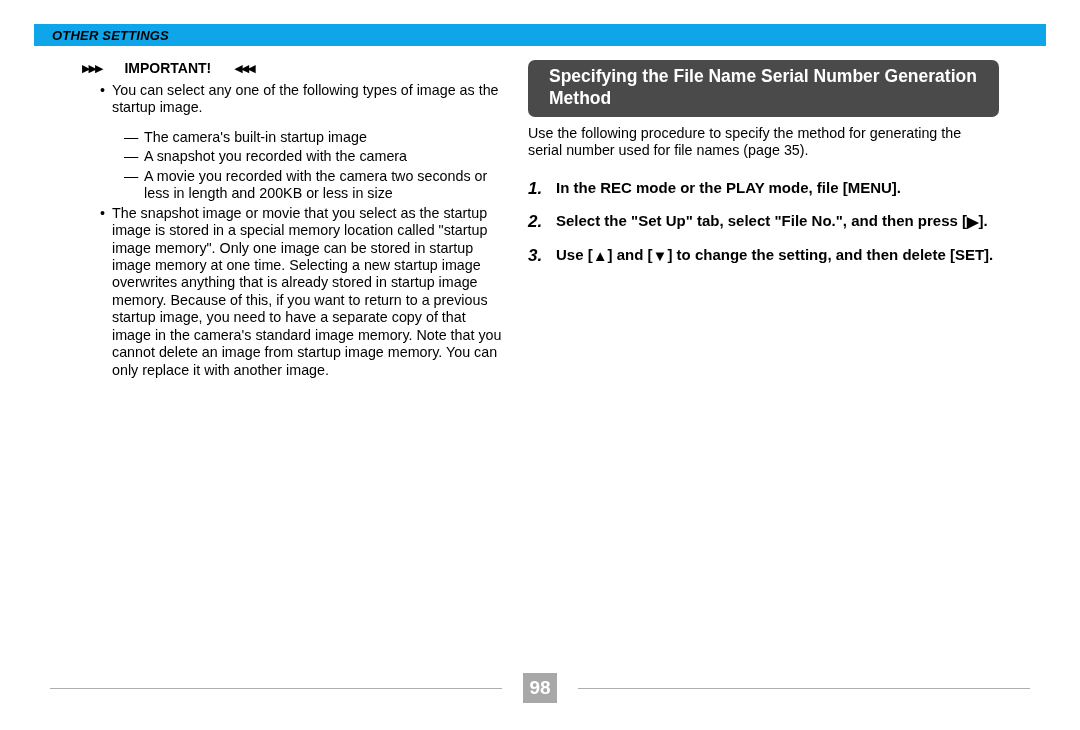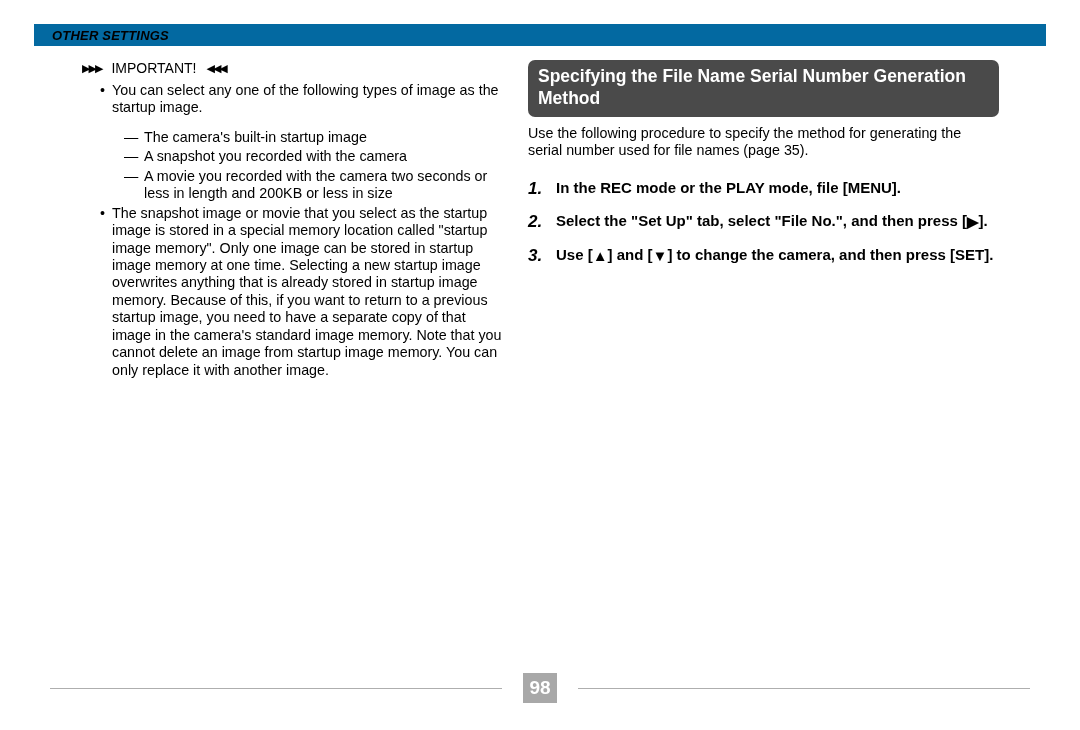--- a/index.html
+++ b/index.html
@@ -15,21 +15,21 @@
       position: relative;
     }
     .page-frame {
       position: absolute;
       left: 34px;
       top: 24px;
       width: 1012px;
       height: 682px;
     }
     .header-bar {
-      background: #0369a1;
+      background: #0ea5e9;
       height: 22px;
       display: flex;
       align-items: center;
       padding-left: 18px;
     }
     .header-title {
       font-weight: bold;
       font-style: italic;
       font-size: 13px;
       color: #000;
@@ -58,24 +58,24 @@
       margin-left: 30px;
     }
     .tri-group-r, .tri-group-l {
       display: inline-flex;
       gap: 0;
       font-size: 11px;
       color: #000;
       letter-spacing: -2px;
     }
     .important-text {
-      font-weight: normal;
+      font-weight: bold;
       font-size: 14px;
       color: #000;
-      margin: 0 6px;
+      margin: 0 19px;
     }
     .bullet-list {
       list-style: none;
       margin-left: 48px;
       font-size: 14.3px;
       line-height: 1.22;
       color: #000;
     }
     .bullet-list > li {
       position: relative;
@@ -101,21 +101,21 @@
     .dash-list > li::before {
       content: "—";
       position: absolute;
       left: 0;
       top: 0;
     }
     .section-title-box {
       background: #4a4a4a;
       color: #ffffff;
       border-radius: 7px;
-      padding: 6px 10px 7px 10px;
+      padding: 6px 10px 7px 21px;
       margin-bottom: 8px;
     }
     .section-title-text {
       font-weight: bold;
       font-size: 17.5px;
       line-height: 1.25;
     }
     .intro-text {
       font-size: 14.3px;
       line-height: 1.22;
@@ -238,21 +238,21 @@
         </li>
         <li>
           <span class="num">2.</span>
           <span class="step-body">
             <span>Select the "Set Up" tab, select "File No.", and then press [</span><span class="tri-inline">▶</span><span>].</span>
           </span>
         </li>
         <li>
           <span class="num">3.</span>
           <span class="step-body">
-            <span>Use [</span><span class="tri-inline">▲</span><span>] and [</span><span class="tri-inline">▼</span><span>] to change the camera, and then press [SET].</span>
+            <span>Use [</span><span class="tri-inline">▲</span><span>] and [</span><span class="tri-inline">▼</span><span>] to change the setting, and then delete [SET].</span>
           </span>
         </li>
       </ol>
     </div>
 
   </div>
 
   <div class="footer-area">
     <div class="footer-line-left"></div>
     <div class="page-num-box">

